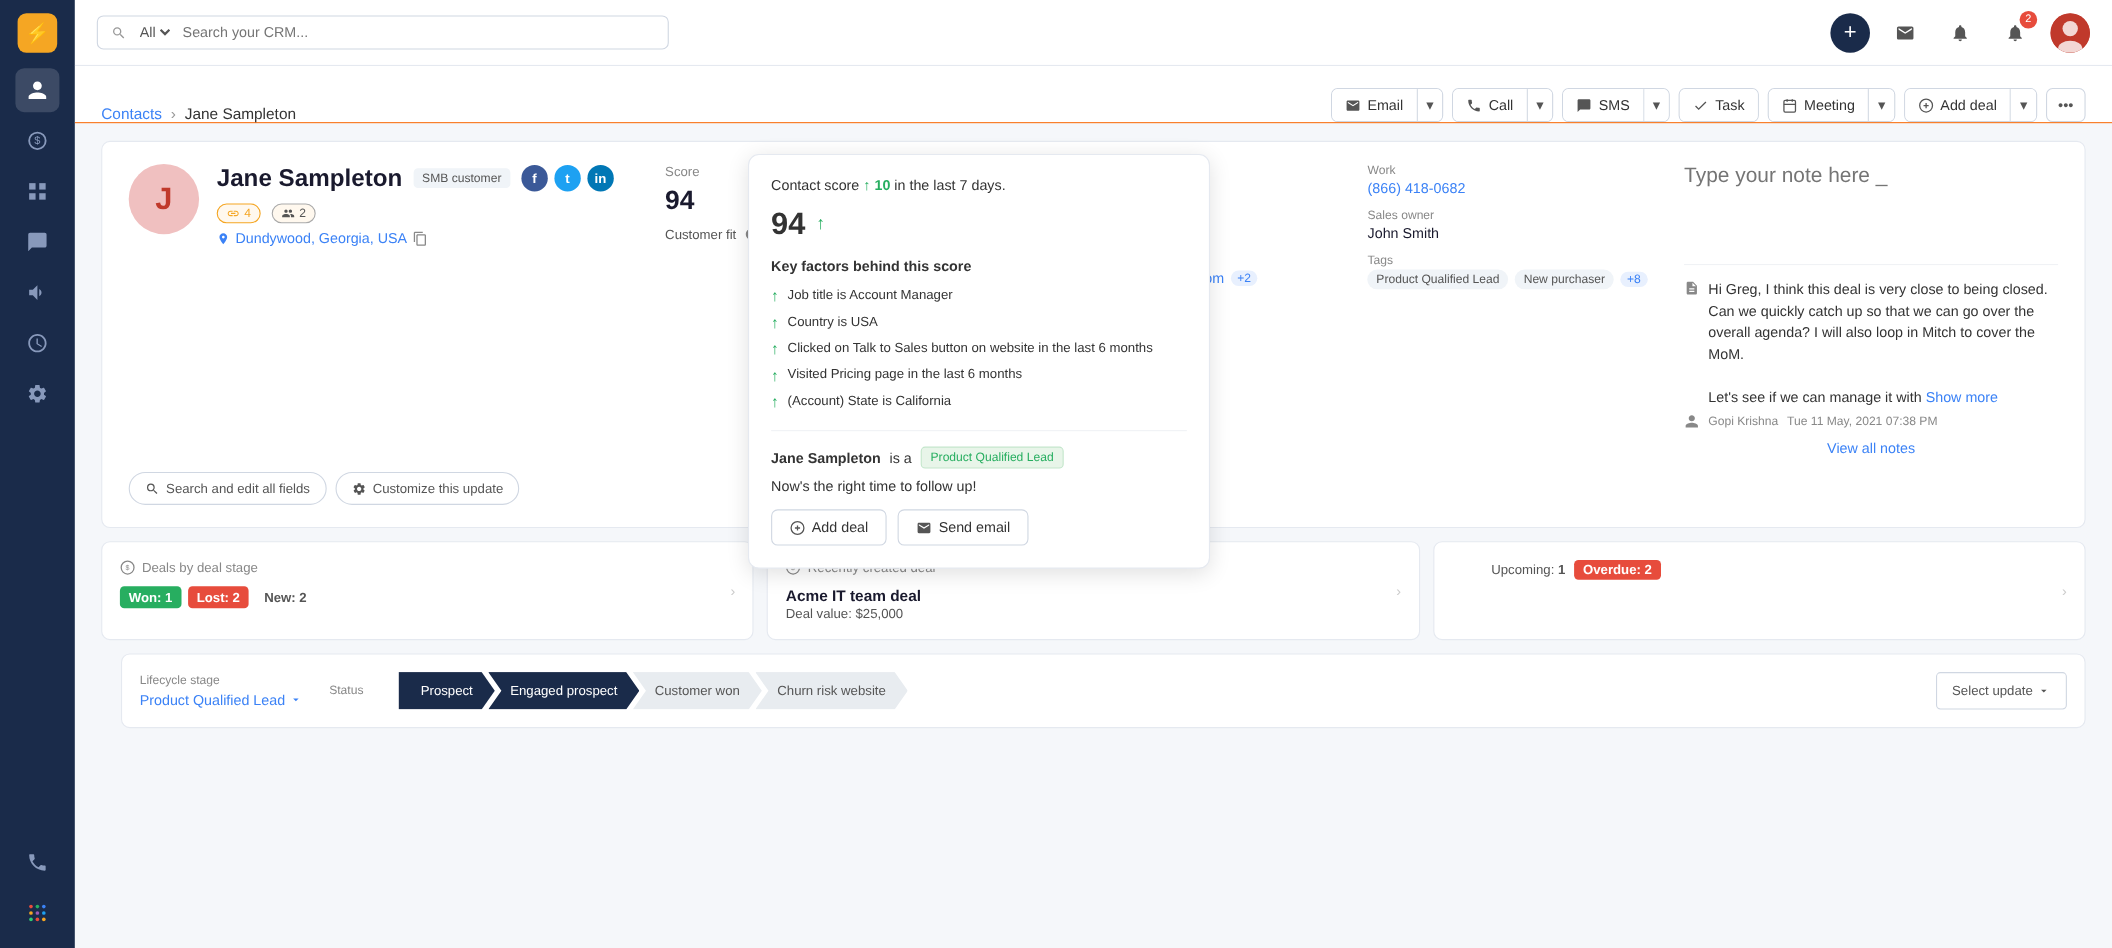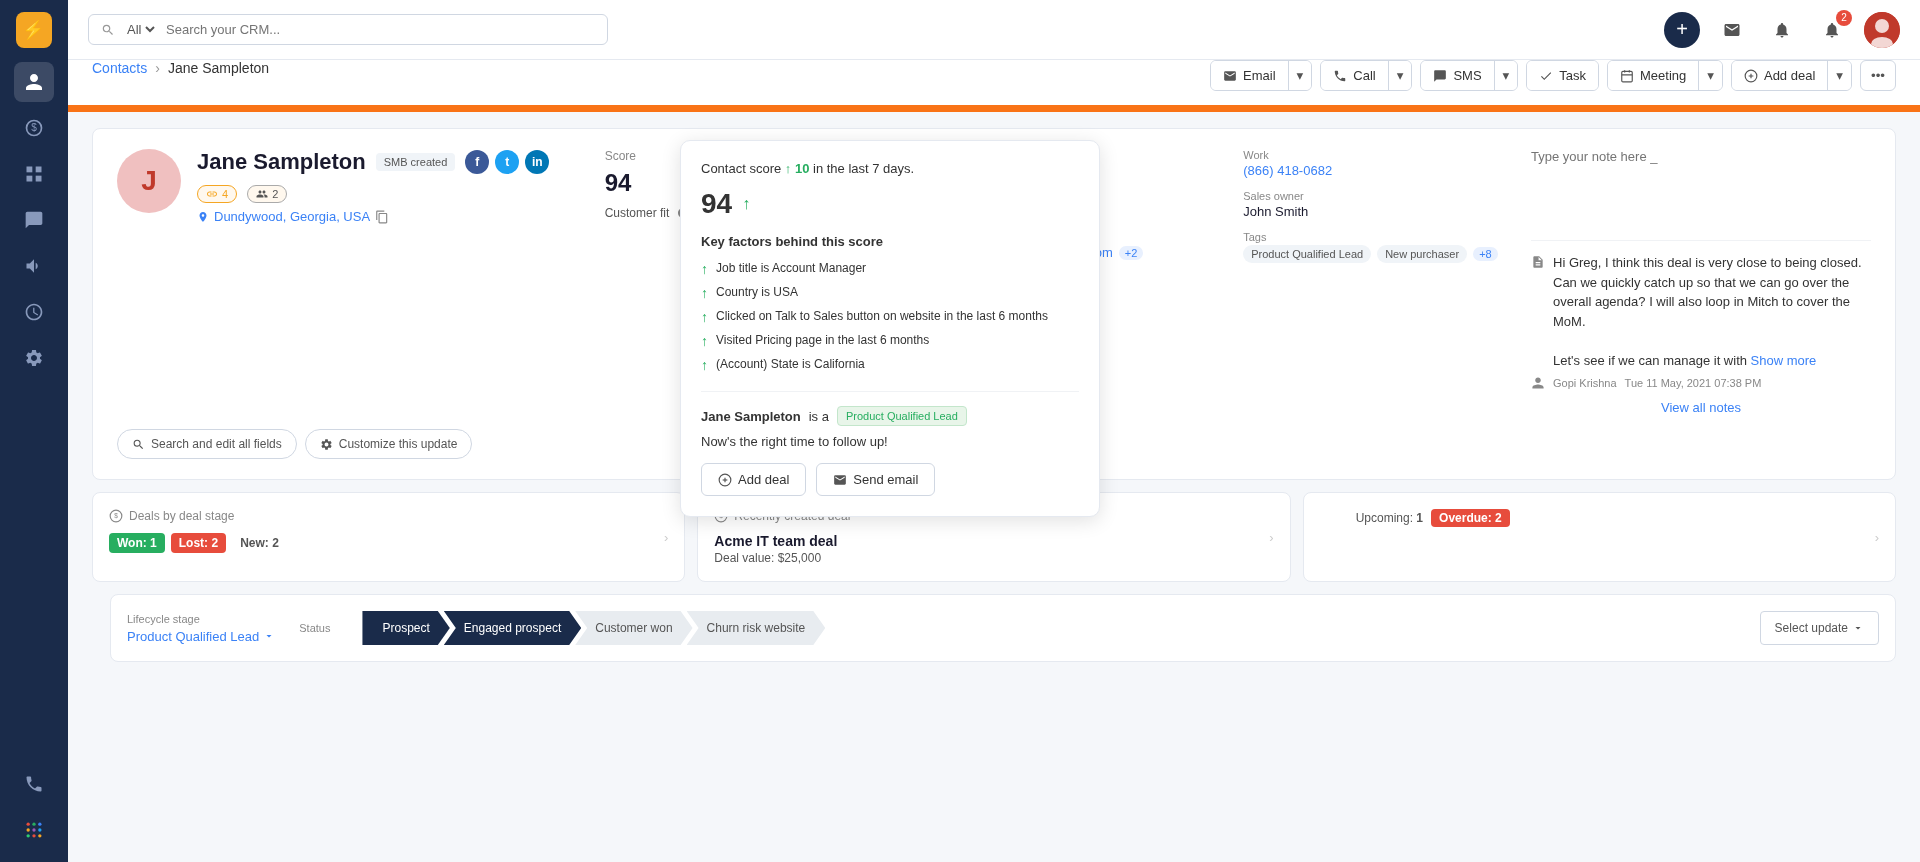--- a/index.html
+++ b/index.html
@@ -20,21 +20,21 @@
     .search-bar { display: flex; align-items: center; gap: 8px; border: 1px solid #d0d7e2; border-radius: 6px; padding: 6px 12px; flex: 1; max-width: 520px; background: white; }
     .search-bar select { border: none; outline: none; font-size: 13px; background: transparent; color: #555; }
     .search-bar input { border: none; outline: none; font-size: 13px; color: #555; flex: 1; }
     .navbar-right { margin-left: auto; display: flex; align-items: center; gap: 14px; }
     .nav-icon-btn { width: 36px; height: 36px; border-radius: 50%; border: none; background: transparent; cursor: pointer; display: flex; align-items: center; justify-content: center; color: #555; position: relative; }
     .nav-icon-btn.add { background: #1a2b4a; color: white; font-size: 20px; }
     .badge { position: absolute; top: -2px; right: -2px; background: #e74c3c; color: white; font-size: 10px; border-radius: 50%; width: 16px; height: 16px; display: flex; align-items: center; justify-content: center; }
     .avatar { width: 36px; height: 36px; border-radius: 50%; background: #c0392b; display: flex; align-items: center; justify-content: center; color: white; font-size: 14px; font-weight: 600; overflow: hidden; }
 
     
-    .breadcrumb-bar { height: 52px; background: white; border-bottom: 7px solid #f97316; display: flex; align-items: flex-start; padding: 0 24px; gap: 8px; flex-shrink: 0; }
+    .breadcrumb-bar { height: 52px; background: white; border-bottom: 1px solid #f97316; display: flex; align-items: flex-end; padding: 0 24px; gap: 8px; flex-shrink: 0; }
     .breadcrumb-link { color: #3b82f6; cursor: pointer; font-size: 14px; }
     .breadcrumb-sep { color: #999; font-size: 14px; }
     .breadcrumb-current { color: #333; font-size: 14px; font-weight: 500; }
     .action-buttons { margin-left: auto; display: flex; align-items: center; gap: 8px; }
     .action-btn-group { display: flex; align-items: stretch; border: 1px solid #d0d7e2; border-radius: 6px; overflow: hidden; }
     .action-btn-group .main-part { display: flex; align-items: center; gap: 6px; padding: 7px 12px; background: white; cursor: pointer; font-size: 13px; color: #333; border: none; }
     .action-btn-group .split { width: 1px; background: #d0d7e2; }
     .action-btn-group .arrow-part { padding: 7px 8px; background: white; cursor: pointer; border: none; color: #555; }
     .more-btn { padding: 7px 10px; border: 1px solid #d0d7e2; border-radius: 6px; background: white; cursor: pointer; color: #555; }
 
@@ -80,21 +80,21 @@
     .mid-card { background: white; border: 1px solid #e5e9f0; border-radius: 8px; padding: 16px; flex: 1; position: relative; }
     .mid-card-title { color: #888; font-size: 12px; margin-bottom: 10px; display: flex; align-items: center; gap: 6px; }
     .deal-stages { display: flex; gap: 6px; align-items: center; }
     .deal-stage { font-size: 12px; padding: 3px 8px; border-radius: 4px; font-weight: 600; }
     .stage-won { background: #27ae60; color: white; }
     .stage-lost { background: #e74c3c; color: white; }
     .stage-new { color: #555; }
     .mid-card-arrow { position: absolute; right: 16px; top: 50%; transform: translateY(-50%); color: #ccc; cursor: pointer; }
     .deal-name { font-size: 14px; font-weight: 600; color: #1a1a2e; margin-top: 4px; }
     .deal-value { color: #555; font-size: 12px; margin-top: 2px; }
-    .note-textarea { width: 100%; min-height: 80px; border: none; outline: none; resize: none; color: #aaa; font-size: 13px; font-family: inherit; }
+    .note-textarea { width: 100%; min-height: 80px; border: none; outline: none; resize: none; color: #aaa; font-size: 19px; font-family: inherit; }
     .note-item { border-top: 1px solid #f0f2f5; padding-top: 12px; margin-top: 8px; }
     .note-text { color: #333; font-size: 13px; line-height: 1.5; }
     .note-text .show-more { color: #3b82f6; cursor: pointer; }
     .note-meta { display: flex; align-items: center; gap: 8px; margin-top: 6px; color: #888; font-size: 11px; }
     .view-all-notes { color: #3b82f6; font-size: 13px; cursor: pointer; text-align: center; margin-top: 10px; }
 
     
     .lifecycle-section { background: white; border: 1px solid #e5e9f0; border-radius: 8px; padding: 16px; margin-left: 18px; }
     .lifecycle-row { display: flex; align-items: center; gap: 24px; }
     .lifecycle-field { display: flex; flex-direction: column; gap: 4px; }
@@ -306,21 +306,21 @@
     <div class="contact-header">
       <div style="display:flex; gap:20px; align-items:flex-start;">
 
         <div style="display:flex; gap:16px; align-items:flex-start; flex:1.2;">
           <div class="contact-avatar">
             <span>J</span>
           </div>
           <div class="contact-info">
             <div class="contact-name-row">
               <span class="contact-name">Jane Sampleton</span>
-              <span class="contact-badge">SMB created</span>
+              <span class="contact-badge">SMB customer</span>
               <div class="social-icons">
                 <div class="social-icon social-fb">f</div>
                 <div class="social-icon social-tw">t</div>
                 <div class="social-icon social-li">in</div>
               </div>
               <div class="contact-tag-pill">
                 <svg width="12" height="12" viewBox="0 0 24 24" fill="#f5a623">
                     <path d="M3.9 12c0-1.71 1.39-3.1 3.1-3.1h4V7H7c-2.76 0-5 2.24-5 5s2.24 5 5 5h4v-1.9H7c-1.71 0-3.1-1.39-3.1-3.1zM8 13h8v-2H8v2zm9-6h-4v1.9h4c1.71 0 3.1 1.39 3.1 3.1s-1.39 3.1-3.1 3.1h-4V17h4c2.76 0 5-2.24 5-5s-2.24-5-5-5z"></path>
                   </svg>
                 <span>4</span>

